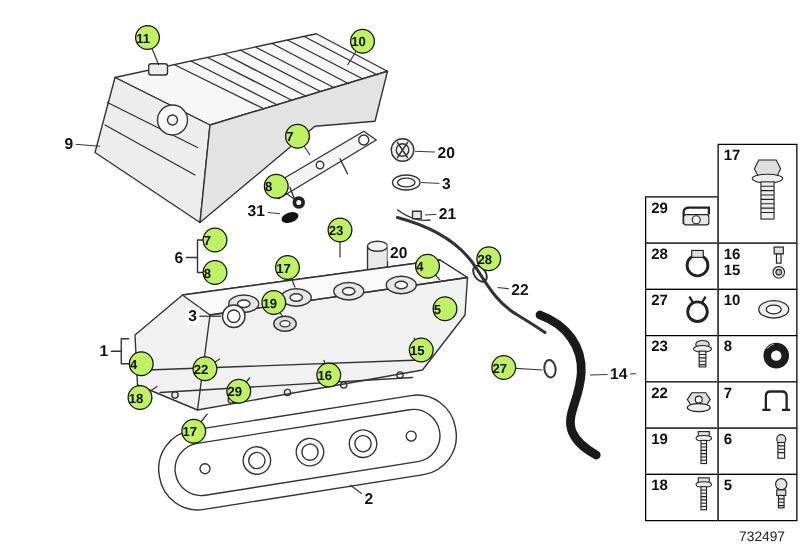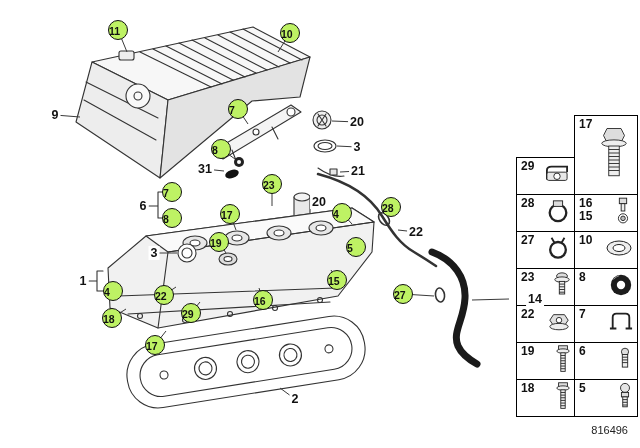--- a/index.html
+++ b/index.html
@@ -181,21 +181,21 @@
       <div class="callout circled" style="left: 337px; top: 280px;">15</div>
       <div class="callout circled" style="left: 164px; top: 295px;">22</div>
       <div class="callout circled" style="left: 191px; top: 313px;">29</div>
       <div class="callout circled" style="left: 263px; top: 300px;">16</div>
       <div class="callout circled" style="left: 112px; top: 318px;">18</div>
       <div class="callout circled" style="left: 155px; top: 345px;">17</div>
       <div class="callout plain" style="left: 295px; top: 399px;">2</div>
       <div class="callout plain" style="left: 416px; top: 232px;">22</div>
       <div class="callout circled" style="left: 391px; top: 207px;">28</div>
       <div class="callout circled" style="left: 403px; top: 294px;">27</div>
-      <div class="callout plain" style="left: 535px; top: 299px;">14</div>
+      <div class="callout plain" style="left: 495px; top: 299px;">14</div>
     </div>
 
   <div id="table-left" class="col">
       <div class="cell" style="height: 38px;">
         <div class="lbl">
           <div>29</div>
         </div>
         <span class="ic"><svg viewBox="0 0 30 24" width="28" height="22">
             <path d="M4,18 L4,8 Q4,4 9,4 L26,4 L26,10" fill="none" stroke="#222" stroke-width="2"></path>
             <rect x="4" y="10" width="22" height="9" rx="2" fill="#e8e8e8" stroke="#222"></rect>
@@ -332,14 +332,14 @@
         </div>
         <span class="ic"><svg viewBox="0 0 20 30" width="18" height="28">
             <circle cx="10" cy="6" r="5" fill="#e5e5e5" stroke="#222"></circle>
             <rect x="6" y="11" width="8" height="5" fill="#dddddd" stroke="#222"></rect>
             <rect x="7.5" y="16" width="5" height="11" fill="#eeeeee" stroke="#222"></rect>
             <path d="M7.5,19 h5 M7.5,22 h5 M7.5,25 h5" stroke="#222" fill="none"></path>
           </svg></span>
       </div>
     </div>
 
-  <div id="image-number">816496</div>
+  <div id="image-number">732497</div>
 </div>
 
 </body></html>

